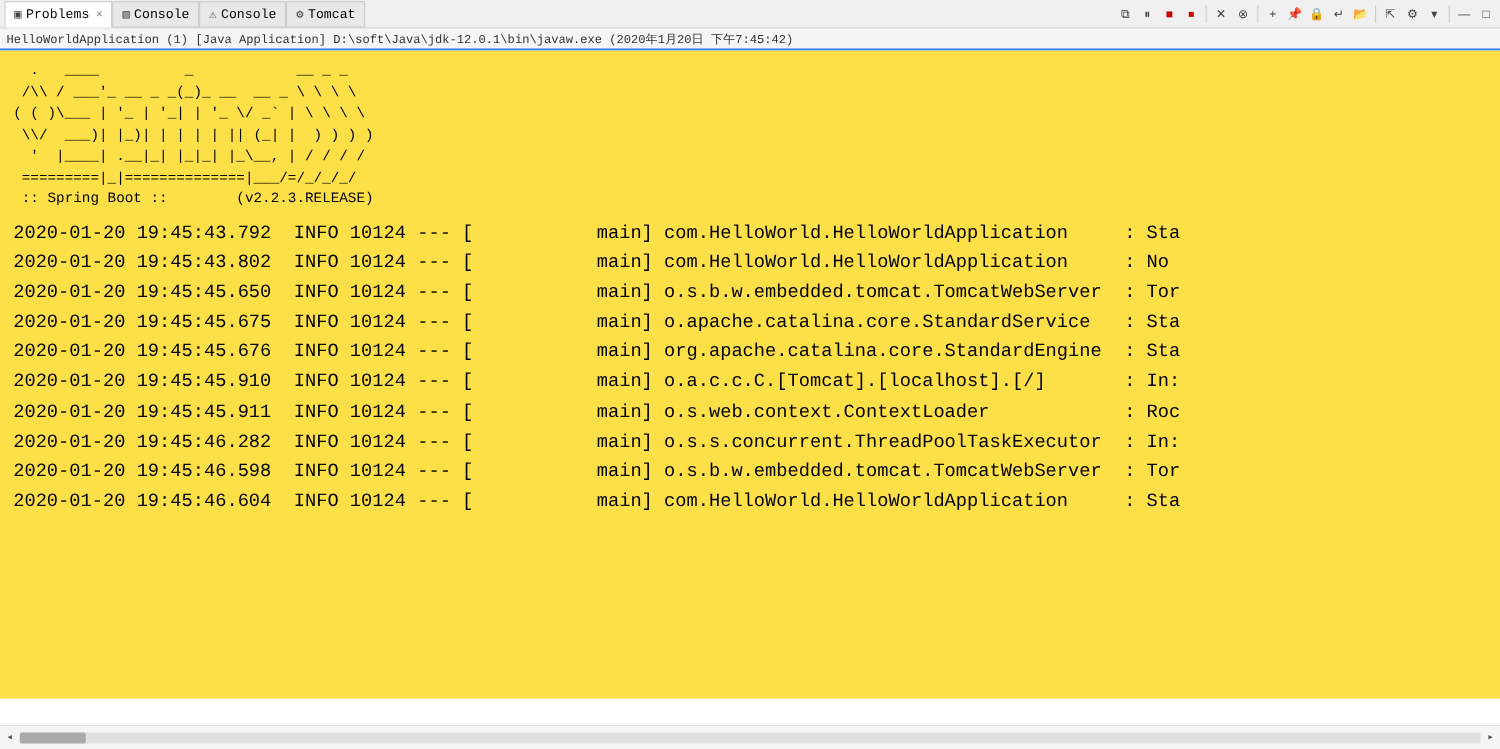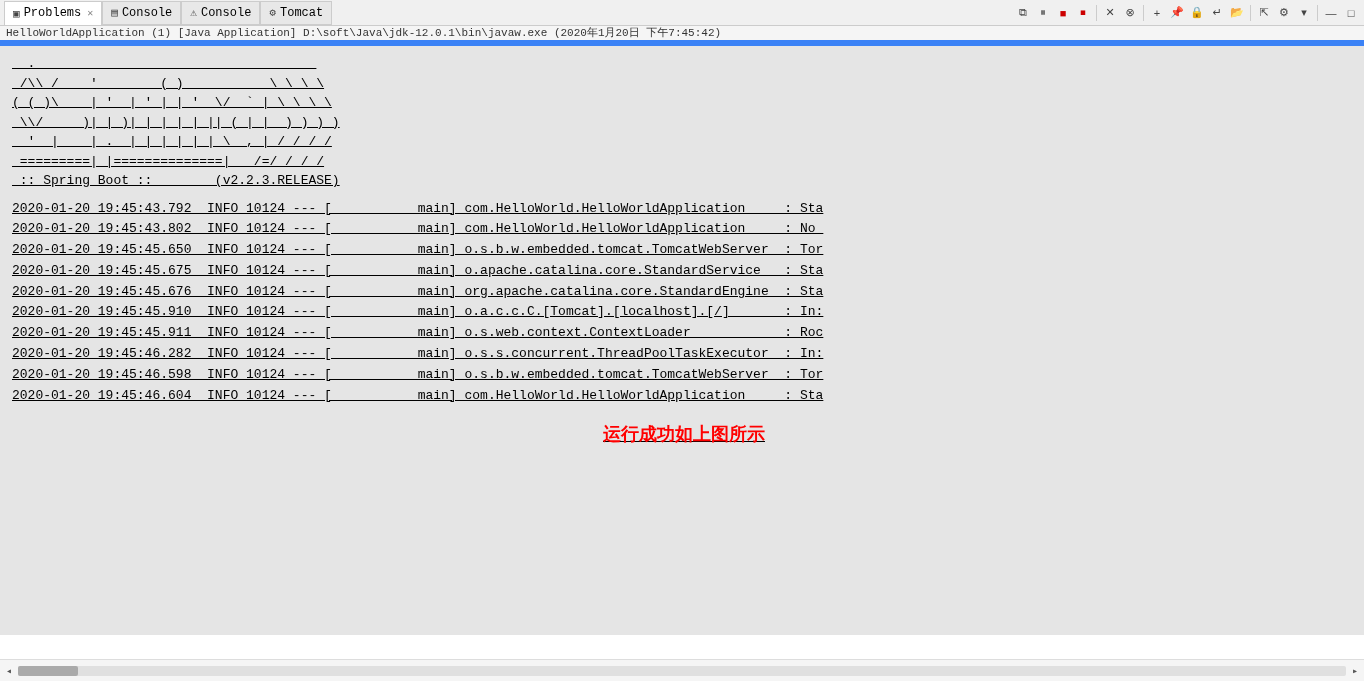--- a/index.html
+++ b/index.html
@@ -57,52 +57,51 @@
       font-size: 11px;
       color: #444;
       cursor: pointer;
       border: none;
       background: transparent;
     }
 
     
     .status-bar {
       background: #f5f5f5;
-      border-bottom: 6px solid #3b82f6;
+      border-bottom: 2px solid #3b82f6;
       height: 20px;
       font-size: 11px;
       color: #333;
       display: flex;
-      align-items: flex-end;
+      align-items: center;
       padding: 0 6px;
     }
 
     
     .console-area {
-      background: #e5e5e5;
+      background: #fde047;
       overflow-x: auto;
       overflow-y: auto;
       padding: 8px 8px 8px 12px;
       height: calc(681px - 26px - 24px - 20px - 22px);
       position: relative;
-      text-decoration: underline;
     }
 
     .spring-banner {
       font-family: 'Courier New', Courier, monospace;
       font-size: 13px;
       color: #000;
       line-height: 1.5;
       white-space: pre;
       margin-bottom: 8px;
     }
 
     .log-lines {
       font-family: 'Courier New', Courier, monospace;
-      font-size: 13px;
+      font-size: 17px;
       color: #000;
       white-space: pre;
       line-height: 1.6;
     }
 
     .success-text {
       color: #ff0000;
       font-size: 18px;
       font-weight: bold;
       text-align: center;
@@ -207,21 +206,20 @@
   <div class="log-lines" id="log-output">2020-01-20 19:45:43.792  INFO 10124 --- [           main] com.HelloWorld.HelloWorldApplication     : Sta
 2020-01-20 19:45:43.802  INFO 10124 --- [           main] com.HelloWorld.HelloWorldApplication     : No 
 2020-01-20 19:45:45.650  INFO 10124 --- [           main] o.s.b.w.embedded.tomcat.TomcatWebServer  : Tor
 2020-01-20 19:45:45.675  INFO 10124 --- [           main] o.apache.catalina.core.StandardService   : Sta
 2020-01-20 19:45:45.676  INFO 10124 --- [           main] org.apache.catalina.core.StandardEngine  : Sta
 2020-01-20 19:45:45.910  INFO 10124 --- [           main] o.a.c.c.C.[Tomcat].[localhost].[/]       : In:
 2020-01-20 19:45:45.911  INFO 10124 --- [           main] o.s.web.context.ContextLoader            : Roc
 2020-01-20 19:45:46.282  INFO 10124 --- [           main] o.s.s.concurrent.ThreadPoolTaskExecutor  : In:
 2020-01-20 19:45:46.598  INFO 10124 --- [           main] o.s.b.w.embedded.tomcat.TomcatWebServer  : Tor
 2020-01-20 19:45:46.604  INFO 10124 --- [           main] com.HelloWorld.HelloWorldApplication     : Sta</div>
-  <div class="success-text">运行成功如上图所示</div>
 </div>
 
 <div class="bottom-bar">
   <span class="scroll-arrow">◂</span>
   <div class="scroll-track">
     <div class="scroll-thumb"></div>
   </div>
   <span class="scroll-arrow">▸</span>
 </div>
 

